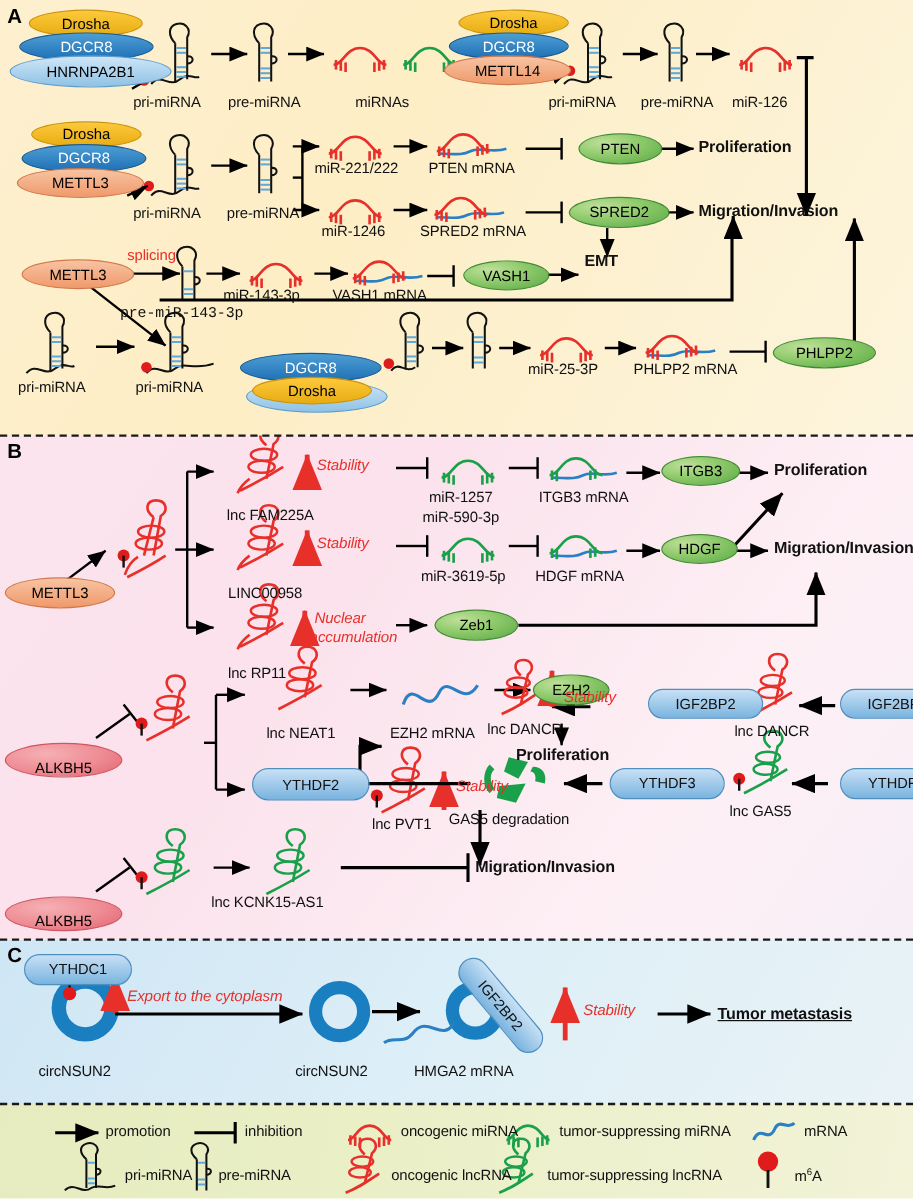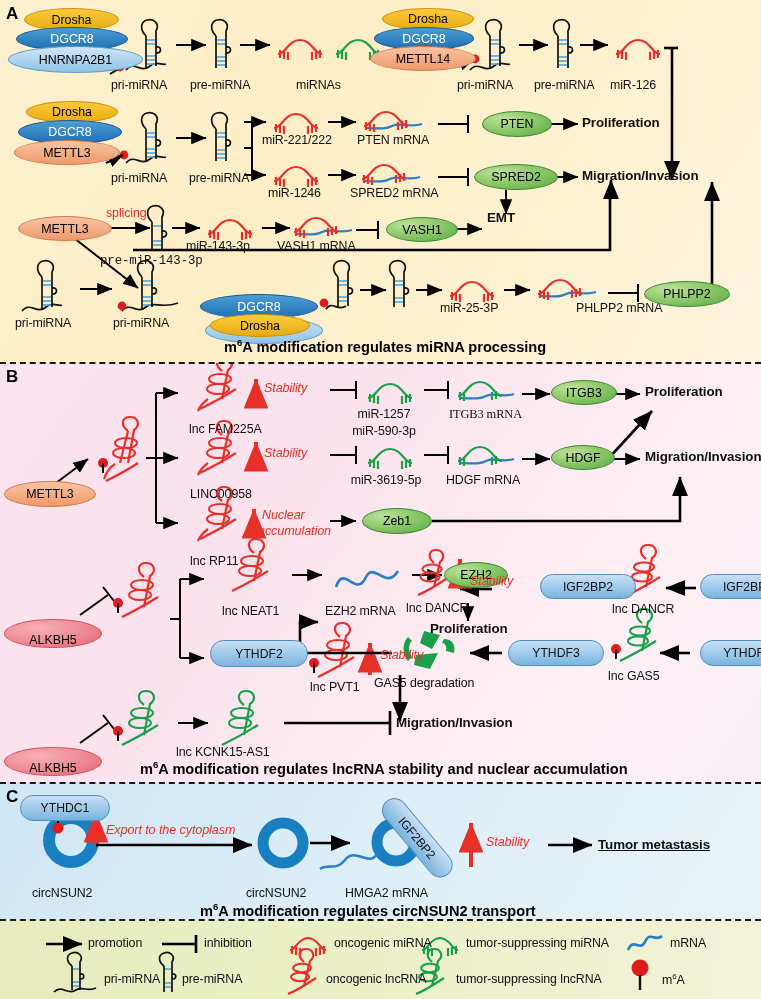--- a/index.html
+++ b/index.html
@@ -418,26 +418,25 @@
     <div class="ell lblue" style="left:205px;top:272px;width:118px;height:27px;margin-top:45px;">
         <span>NKAP</span>
       </div>
     <div class="ell blue" style="left:200px;top:294px;width:118px;height:25px;">
         <span>DGCR8</span>
       </div>
     <div class="ell yellow" style="left:210px;top:314px;width:100px;height:23px;">
         <span>Drosha</span>
       </div>
     <div class="lbl" style="left:440px;top:301px;">miR-25-3P</div>
-    <div class="lbl" style="left:528px;top:301px;margin-left:48px;">PHLPP2 mRNA</div>
+    <div class="lbl" style="left:528px;top:301px;">PHLPP2 mRNA</div>
     <div class="ell green" style="left:644px;top:281px;width:86px;height:26px;">
         <span>PHLPP2</span>
       </div>
 
-    <div class="cap" style="left:224px;top:337px;"><span>m</span><sup>6</sup><span>A modification regulates  miRNA processing</span></div>
   </div>
   <div class="divider" style="top:362px;"></div>
 
   <div class="panel" id="panelB">
     <div class="plabel" style="left:6px;top:4px;">B</div>
 
     <svg width="761" height="420">
 
       <path class="ln" d="M56,120 L88,96" marker-end="url(#ah)"></path>
 
@@ -634,21 +633,21 @@
     </svg>
 
     <div class="ell orange" style="left:4px;top:118px;width:92px;height:26px;">
         <span>METTL3</span>
       </div>
 
     <div class="lbl" style="left:189px;top:59px;">lnc FAM225A</div>
     <div class="lbl redb" style="left:264px;top:18px;">Stability</div>
     <div class="lbl" style="left:384px;top:44px;transform:translateX(-50%);">miR-1257</div>
     <div class="lbl" style="left:384px;top:61px;transform:translateX(-50%);">miR-590-3p</div>
-    <div class="lbl" style="left:449px;top:44px;font-family:Liberation Serif, serif;">ITGB3 mRNA</div>
+    <div class="lbl" style="left:449px;top:44px;">ITGB3 mRNA</div>
     <div class="ell green" style="left:551px;top:17px;width:66px;height:25px;">
         <span>ITGB3</span>
       </div>
     <div class="lbl bold" style="left:645px;top:21px;">Proliferation</div>
 
     <div class="lbl" style="left:190px;top:124px;">LINC00958</div>
     <div class="lbl redb" style="left:264px;top:83px;">Stability</div>
     <div class="lbl" style="left:386px;top:110px;transform:translateX(-50%);">miR-3619-5p</div>
     <div class="lbl" style="left:446px;top:110px;">HDGF mRNA</div>
     <div class="ell green" style="left:551px;top:82px;width:64px;height:25px;">
@@ -696,21 +695,20 @@
     <div class="rrect bluecap" style="left:700px;top:277px;width:94px;height:26px;">
         <span>YTHDF3</span>
       </div>
 
     <div class="ell pink" style="left:4px;top:384px;width:98px;height:29px;">
         <span>ALKBH5</span>
       </div>
     <div class="lbl" style="left:176px;top:382px;">lnc KCNK15-AS1</div>
     <div class="lbl bold" style="left:396px;top:352px;">Migration/Invasion</div>
 
-    <div class="cap" style="left:140px;top:396px;"><span>m</span><sup>6</sup><span>A modification regulates lncRNA stability and nuclear accumulation</span></div>
   </div>
   <div class="divider" style="top:782px;"></div>
 
   <div class="panel" id="panelC">
     <div class="plabel" style="left:6px;top:4px;">C</div>
 
     <svg width="761" height="137">
 
       <g>
         <circle cx="71" cy="57" r="22" fill="none" stroke="#1a7fc1" stroke-width="12"></circle>
@@ -739,21 +737,20 @@
     <div class="lbl redb" style="left:106px;top:40px;">Export to the cytoplasm</div>
     <div class="lbl" style="left:32px;top:103px;">circNSUN2</div>
     <div class="lbl" style="left:246px;top:103px;">circNSUN2</div>
     <div class="lbl" style="left:345px;top:103px;">HMGA2 mRNA</div>
     <div class="rrect bluecap" style="left:396px;top:10px;width:96px;height:25px;transform:rotate(50deg);transform-origin:0 0;">
         <span>IGF2BP2</span>
       </div>
     <div class="lbl redb" style="left:486px;top:52px;">Stability</div>
     <div class="lbl bold" style="left:598px;top:54px;text-decoration:underline;">Tumor metastasis</div>
 
-    <div class="cap" style="left:200px;top:118px;"><span>m</span><sup>6</sup><span>A modification regulates circNSUN2 transport</span></div>
   </div>
   <div class="divider" style="top:919px;"></div>
 
   <div class="panel" id="legend">
     <svg width="761" height="79">
 
       <line class="ln3" x1="46" y1="24" x2="82" y2="24" marker-end="url(#ah)"></line>
       <line class="ln3" x1="162" y1="24" x2="196" y2="24"></line>
       <line class="ln3" x1="196" y1="15" x2="196" y2="33"></line>
       <g>

